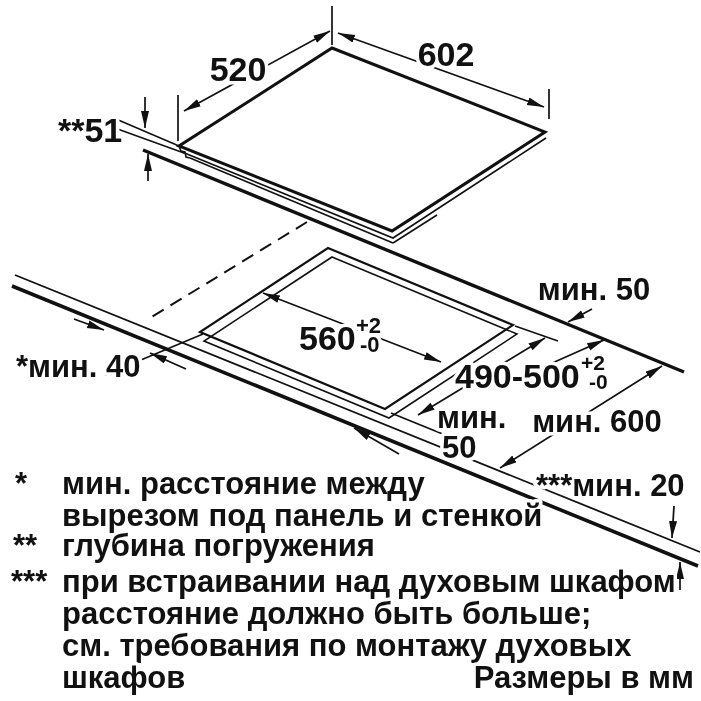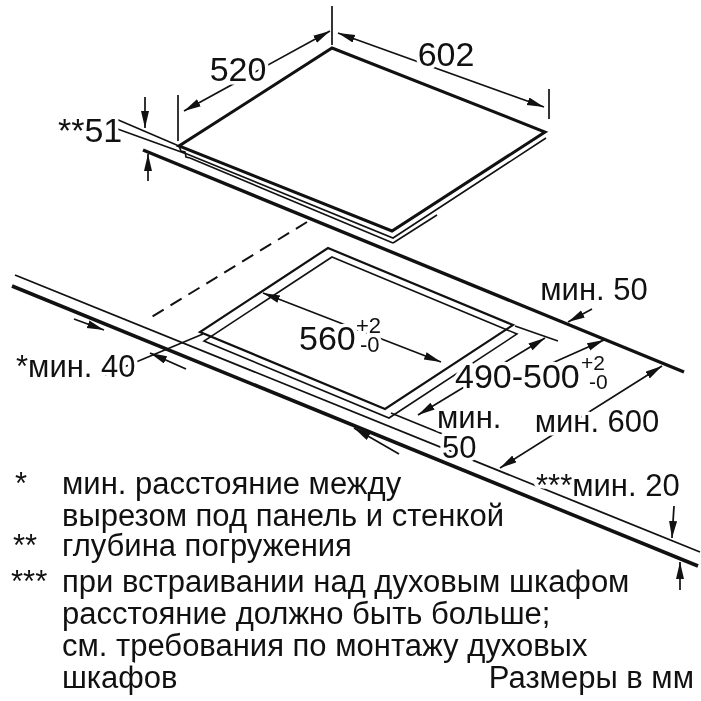--- a/index.html
+++ b/index.html
@@ -1,17 +1,17 @@
 <!DOCTYPE html>
 <html><head>
 <meta charset="utf-8">
 <style>
   html,body{margin:0;padding:0;background:#fff;}
   .page{position:relative;width:701px;height:701px;background:#fff;overflow:hidden;
-        font-family:"Liberation Sans", sans-serif;}
+        font-family:"Liberation Sans", sans-serif;font-weight:bold;}
   svg{display:block;}
   .ink{stroke:#111;fill:none;}
   text{fill:#111;font-family:"Liberation Sans", sans-serif;
        paint-order:stroke;stroke:#fff;stroke-width:7px;stroke-linejoin:round;}
   .t34{font-size:34px;}
   .t31{font-size:31px;}
   .t30{font-size:31px;}
   .t22{font-size:22px;}
   .t21{font-size:21px;}
   .mid{text-anchor:middle;}

